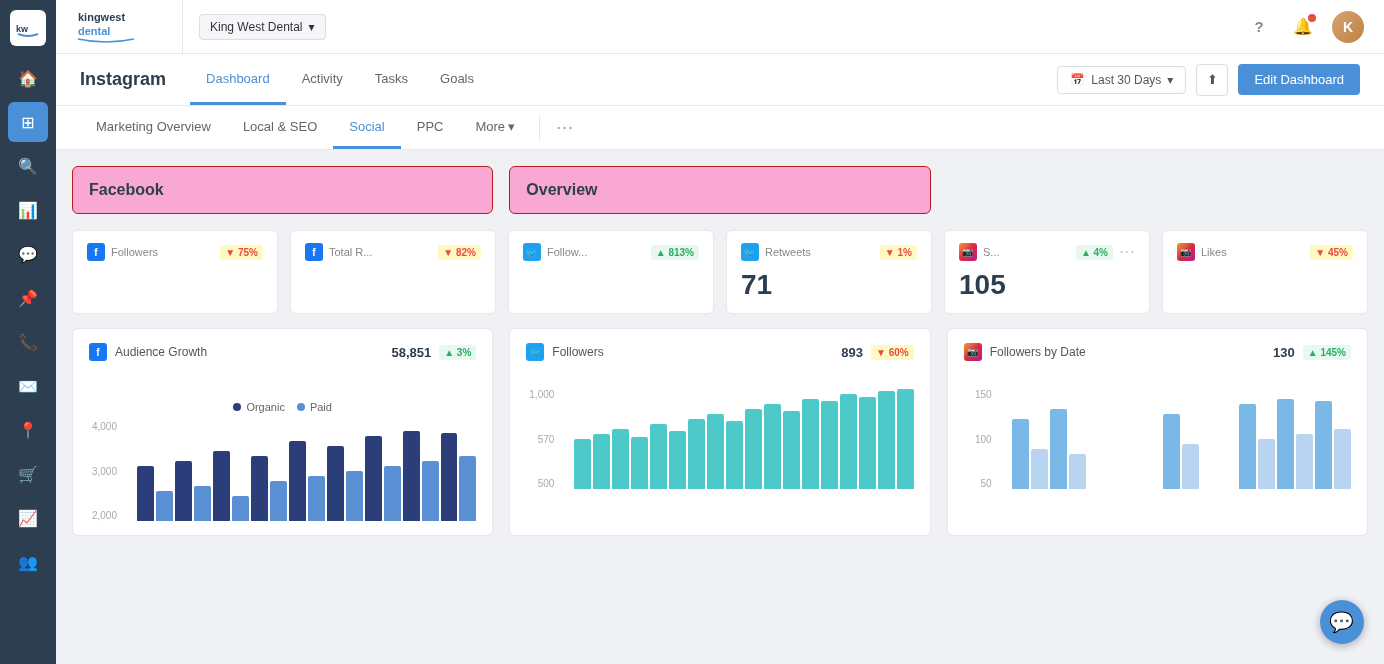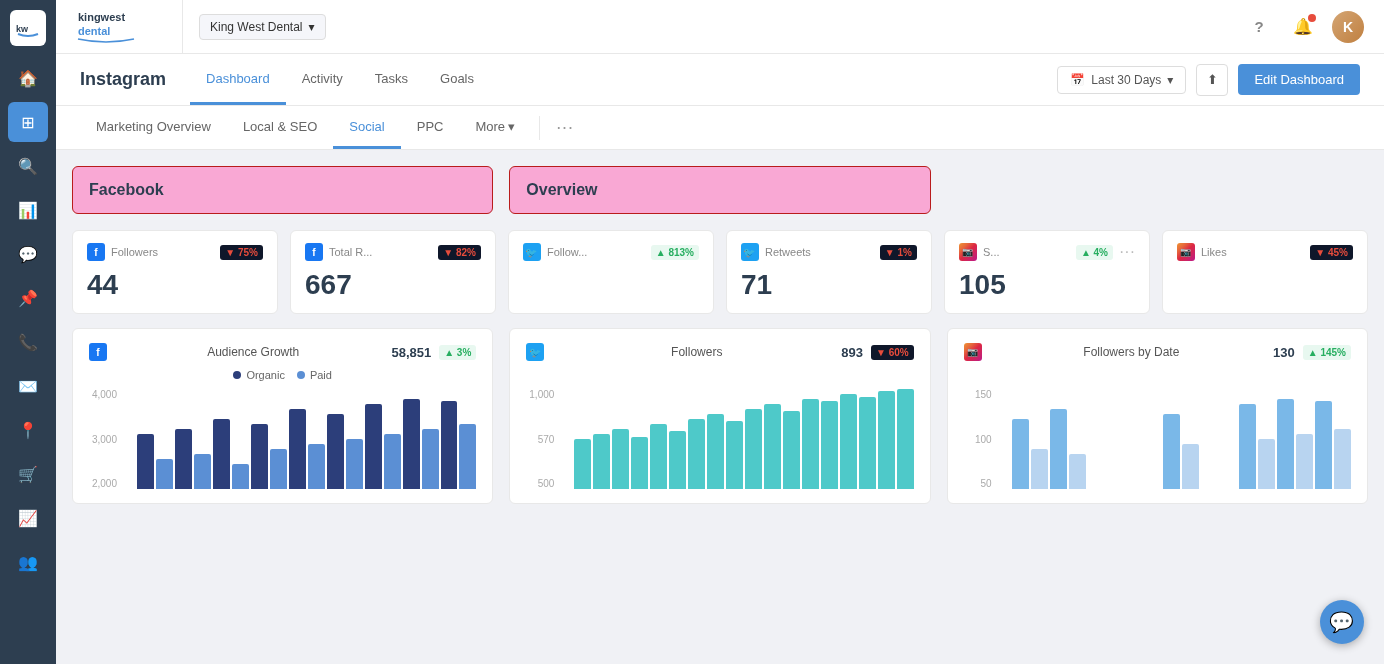--- a/index.html
+++ b/index.html
@@ -271,21 +271,21 @@
       color: #888;
       flex: 1;
     }
     .metric-badge {
       font-size: 10px;
       padding: 2px 5px;
       border-radius: 3px;
       font-weight: 600;
     }
     .badge-up { background: #e8f8f0; color: #27ae60; }
-    .badge-down { background: #0f172a; color: #e74c3c; }
+    .badge-down { background: #fef9c3; color: #e74c3c; }
     .metric-value {
       font-size: 28px;
       font-weight: 700;
       color: #2d3e50;
     }
     .metric-dots {
       font-size: 16px; color: #bbb; cursor: pointer;
     }
 
     
@@ -311,37 +311,36 @@
       display: flex; align-items: center; justify-content: center;
       font-size: 10px;
       font-weight: bold;
       flex-shrink: 0;
       margin-right: 8px;
     }
     .chart-title {
       font-size: 12px;
       color: #555;
       flex: 1;
-      text-align: center;
     }
     .chart-value {
       font-size: 13px;
       font-weight: 600;
       color: #2d3e50;
       margin-right: 8px;
     }
     .chart-legend {
       display: flex;
       gap: 12px;
       margin-bottom: 8px;
       justify-content: center;
     }
     .legend-item {
       display: flex; align-items: center; gap: 5px;
-      font-size: 11px; color: #666;
+      font-size: 11px; color: #666; margin-top: 32px;
     }
     .legend-dot {
       width: 8px; height: 8px;
       border-radius: 50%;
     }
     .chart-with-labels {
       position: relative;
       display: flex;
       gap: 16px;
     }
@@ -512,30 +511,28 @@
     </div>
 
     <div class="metrics-row">
 
       <div class="metric-card">
         <div class="metric-header">
           <div class="metric-icon fb-icon">f</div>
           <span class="metric-label">Followers</span>
           <span class="metric-badge badge-down">▼ 75%</span>
         </div>
-        <div class="metric-value">44</div>
       </div>
 
       <div class="metric-card">
         <div class="metric-header">
           <div class="metric-icon fb-icon">f</div>
           <span class="metric-label">Total R...</span>
           <span class="metric-badge badge-down">▼ 82%</span>
         </div>
-        <div class="metric-value">667</div>
       </div>
 
       <div class="metric-card">
         <div class="metric-header">
           <div class="metric-icon tw-icon">🐦</div>
           <span class="metric-label">Follow...</span>
           <span class="metric-badge badge-up">▲ 813%</span>
         </div>
       </div>
 

